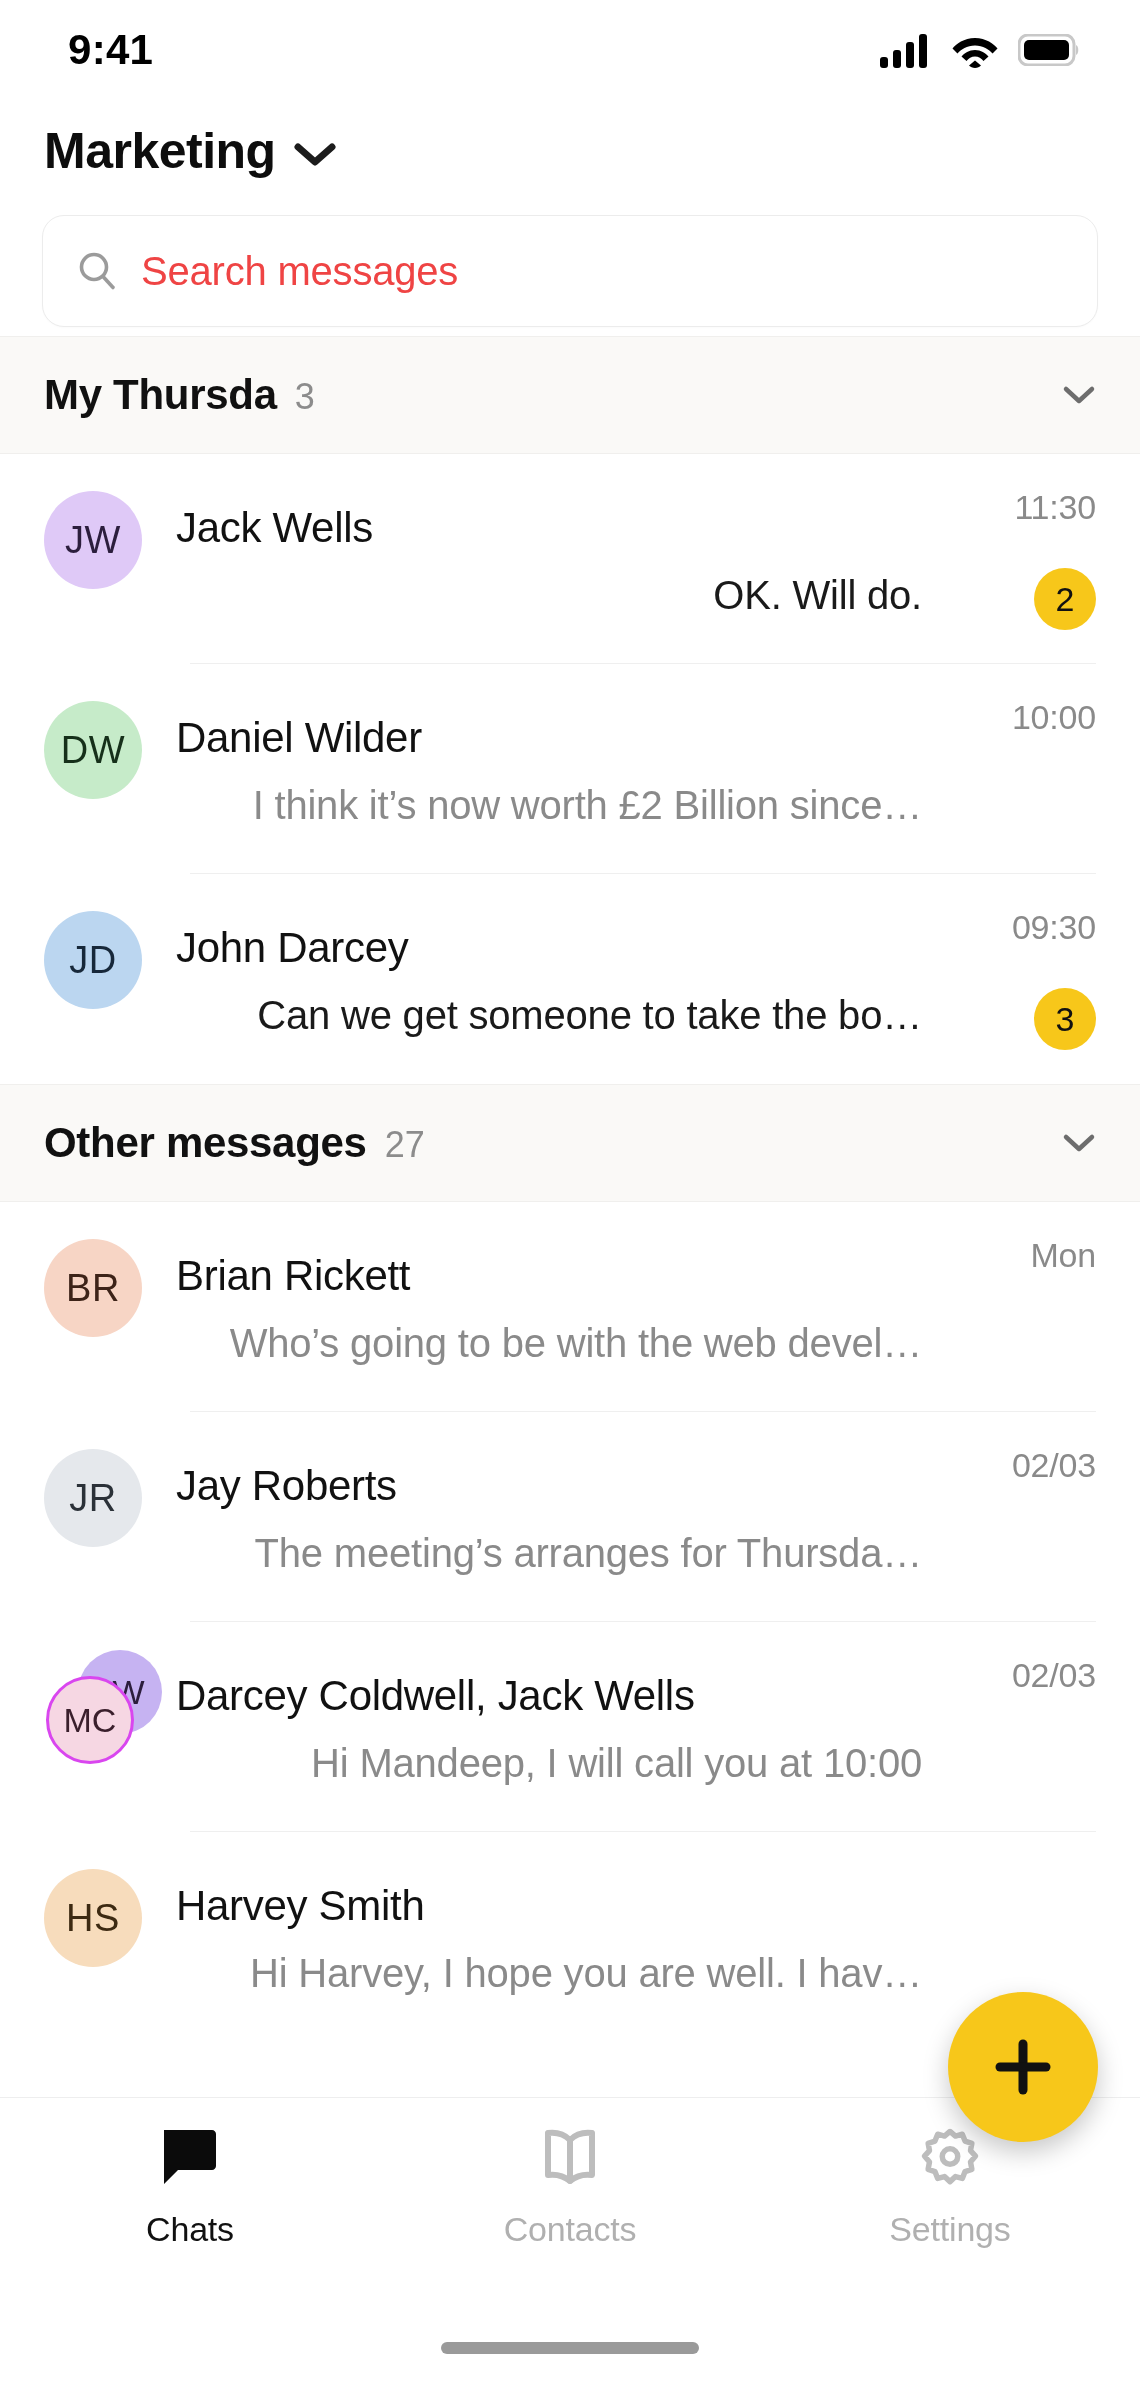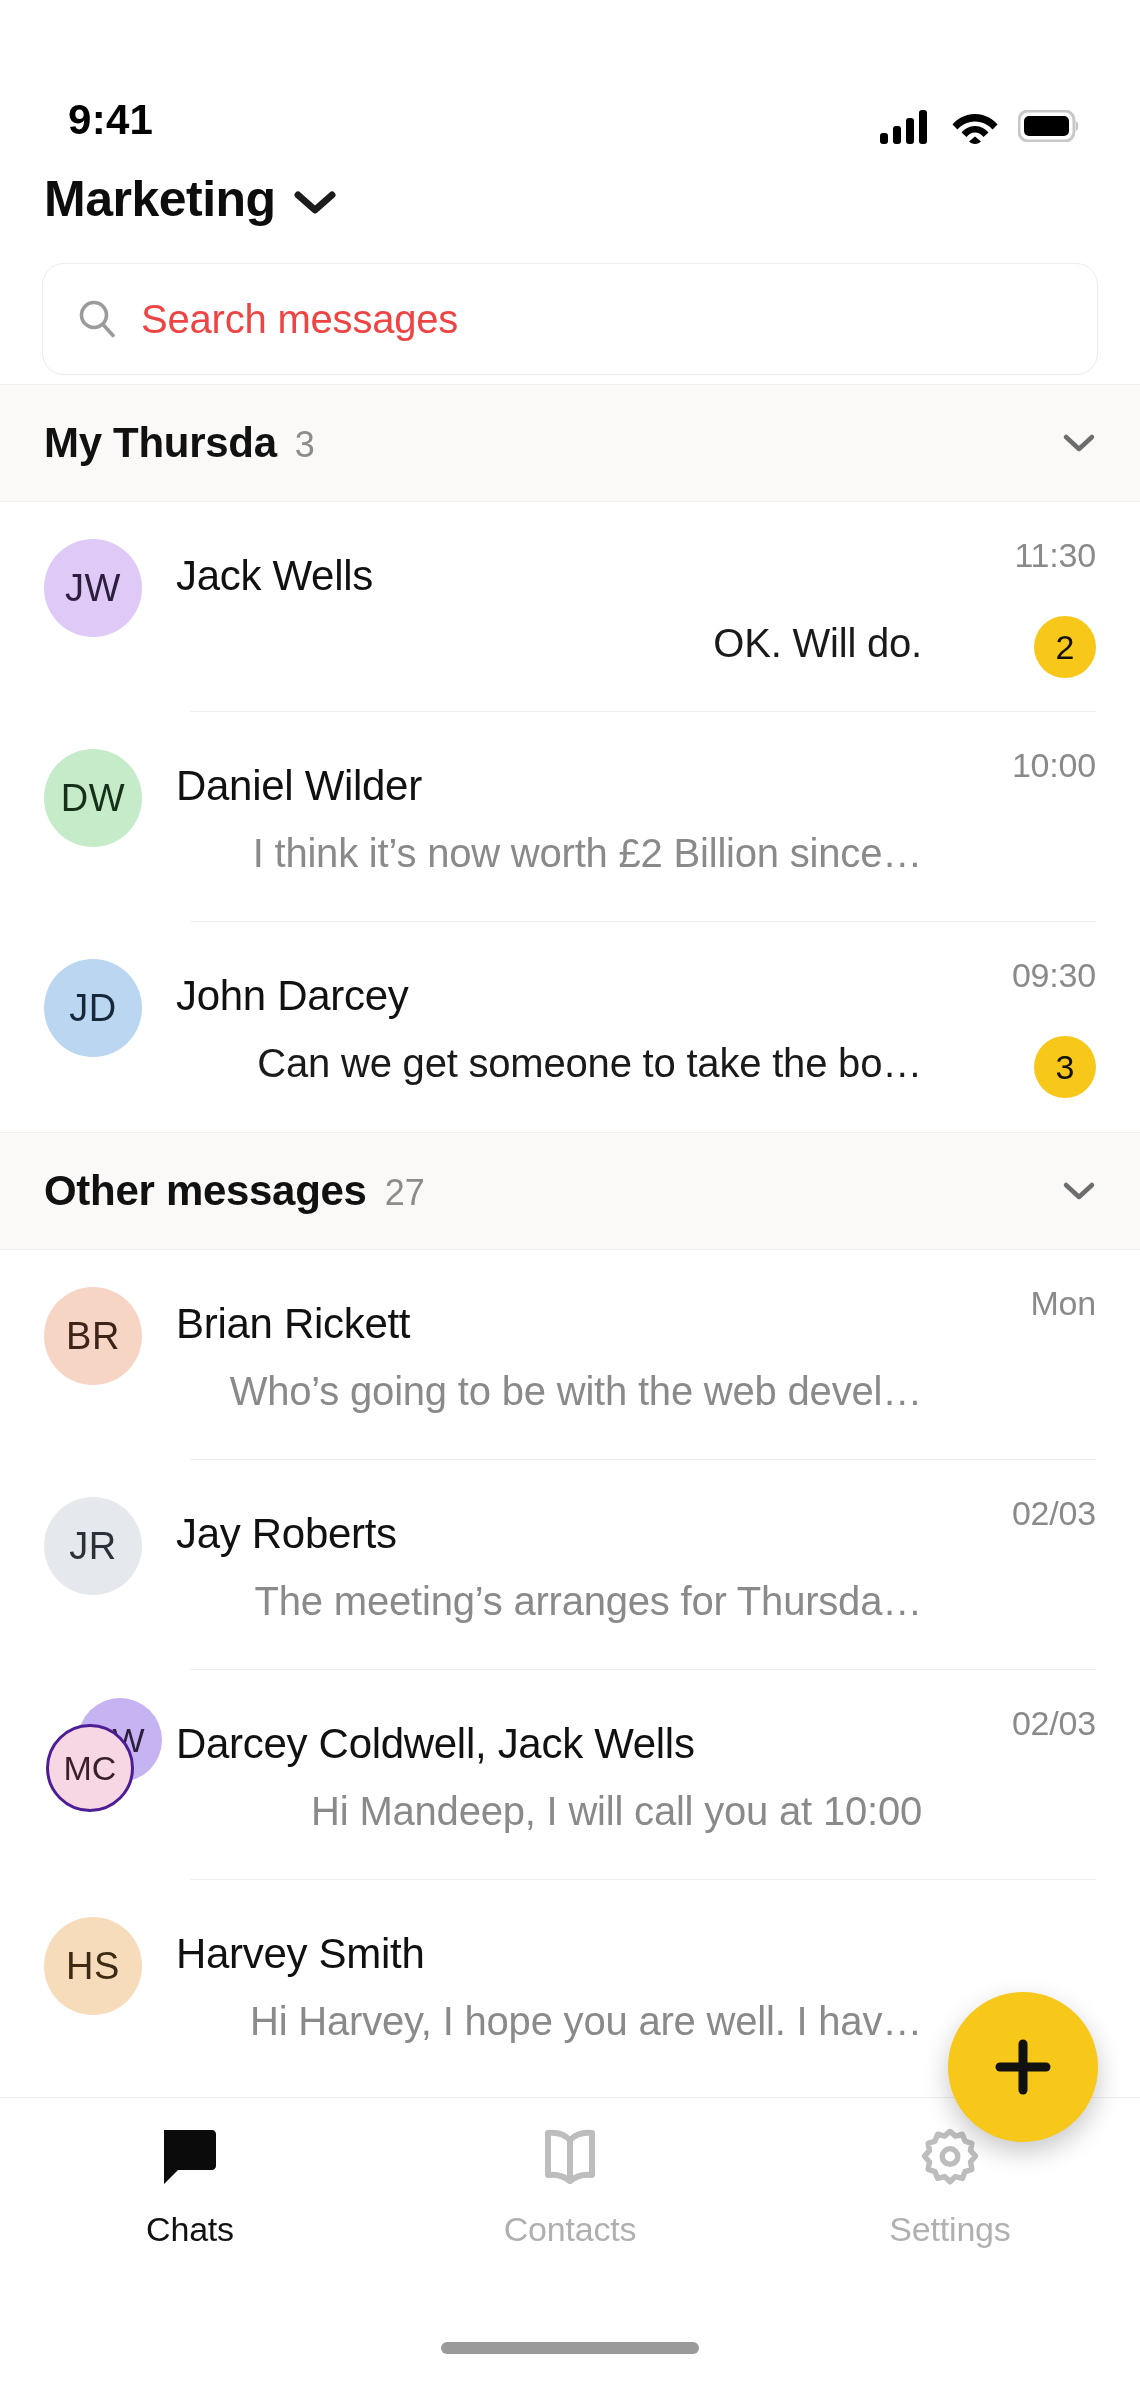--- a/index.html
+++ b/index.html
@@ -7,21 +7,21 @@
   body {
     font-family:"Liberation Sans","DejaVu Sans",sans-serif;
     background:#ffffff;
     color:#111111;
     -webkit-font-smoothing:antialiased;
     overflow:hidden;
   }
   .phone { position:relative; width:1140px; height:2384px; background:#fff; display:flex; flex-direction:column; }
 
   
-  .statusbar { height:96px; flex:0 0 96px; display:flex; align-items:flex-end; justify-content:space-between; padding:4px 60px 0 68px;margin-top:48px; }
+  .statusbar { height:96px; flex:0 0 96px; display:flex; align-items:center; justify-content:space-between; padding:4px 60px 0 68px; }
   .status-time { font-size:42px; font-weight:600; letter-spacing:.3px; color:#000; }
   .status-icons { display:flex; align-items:center; gap:18px; }
 
   
   .header { height:110px; flex:0 0 110px; display:flex; align-items:center; padding:0 44px; gap:18px; }
   .header-title { font-size:50px; font-weight:700; letter-spacing:-.5px; color:#0d0d0d; }
   .header-chevron { display:flex; align-items:center; padding-top:8px; }
 
   
   .search-wrap { flex:0 0 130px; padding:0 42px; display:flex; align-items:center; }
@@ -46,21 +46,21 @@
   .section-chevron { display:flex; align-items:center; }
 
   .row { position:relative; display:flex; align-items:flex-start; padding:26px 44px 0 44px; height:210px; }
   .avatar-col { flex:0 0 132px; display:flex; align-items:center; justify-content:flex-start; height:120px; position:relative; }
   .avatar { width:98px; height:98px; border-radius:50%; display:flex; align-items:center; justify-content:center;
             font-size:38px; font-weight:400; letter-spacing:.5px; }
   .avatar-stack { position:relative; width:132px; height:120px; }
   .avatar-stack .av-back { position:absolute; left:34px; top:2px; width:84px; height:84px; border-radius:50%;
       display:flex; align-items:center; justify-content:center; font-size:34px; }
   .avatar-stack .av-front { position:absolute; left:2px; top:28px; width:88px; height:88px; border-radius:50%;
-      display:flex; align-items:center; justify-content:center; font-size:34px; border:3px solid #4c1d95; }
+      display:flex; align-items:center; justify-content:center; font-size:34px; border:3px solid #d946ef; }
 
   .row-body { flex:1 1 auto; min-width:0; padding-right:24px; padding-top:2px;margin-top:20px; }
   .row-name { font-size:42px; font-weight:500; color:#111; letter-spacing:-.3px; line-height:1.25; white-space:nowrap; overflow:hidden; }
   .row-preview { margin-top:16px; font-size:40px; color:#8a8a8a; letter-spacing:-.2px; line-height:1.2;
                  white-space:nowrap; overflow:hidden;text-align:right; }
   .row-preview.unread { color:#1a1a1a; }
   .row-meta { flex:0 0 150px; display:flex; flex-direction:column; align-items:flex-end; padding-top:8px; gap:41px; }
   .row-time { font-size:34px; color:#8a8a8a; letter-spacing:-.2px; }
   .badge { width:62px; height:62px; border-radius:50%; background:#F7C71A; color:#111;
            display:flex; align-items:center; justify-content:center; font-size:34px; font-weight:500; }

